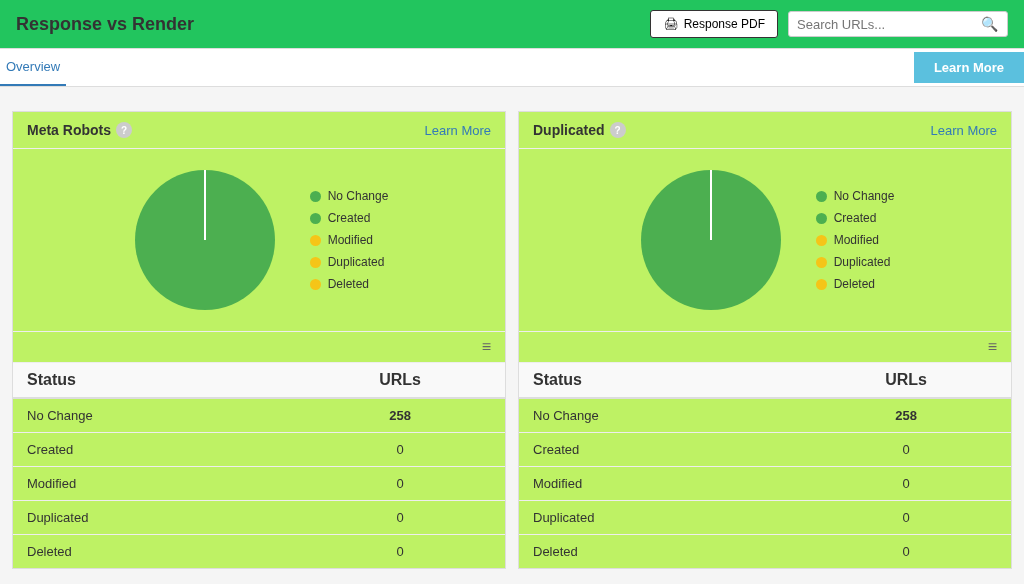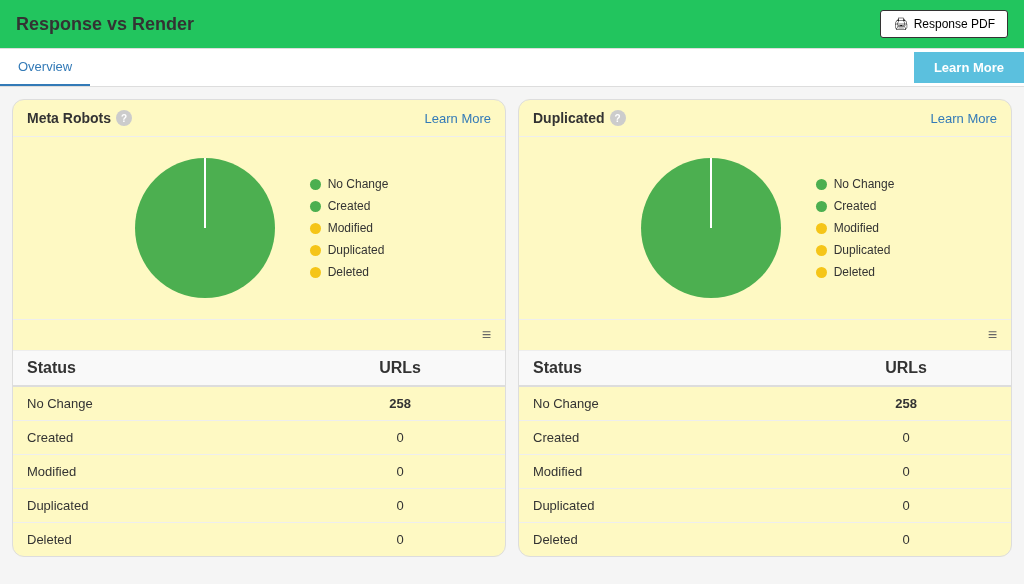--- a/index.html
+++ b/index.html
@@ -22,35 +22,35 @@
     .search-box input {
       border: none; outline: none; font-size: 13px; width: 100%; background: transparent;
     }
     .search-icon { color: #999; font-size: 14px; }
 
     .tab-bar {
       display: flex; align-items: center; justify-content: space-between;
       background: #fff; border-bottom: 1px solid #ddd; padding: 0 0 0 0;
     }
     .tab {
-      padding: 10px 18px; cursor: pointer; font-size: 13px;
+      padding: 10px 6px; cursor: pointer; font-size: 13px;
       border-bottom: 2px solid transparent; color: #555;
     }
     .tab.active { border-bottom: 2px solid #337ab7; color: #337ab7; }
     .learn-more-btn {
       background: #5bc0de; color: #fff; border: none; padding: 8px 20px;
       font-size: 13px; cursor: pointer; font-weight: bold;
     }
 
     .main-content {
       display: flex; gap: 12px; padding: 12px; background: #f5f5f5;
     }
 
     .panel {
-      flex: 1; background: #fef9c3; border: 1px solid #ddd; border-radius: 12px; overflow: hidden;
+      flex: 1; background: #bef264; border: 1px solid #ddd; border-radius: 0; overflow: hidden; margin-top: 12px;
     }
 
     .panel-header {
       display: flex; align-items: center; justify-content: space-between;
       padding: 10px 14px; border-bottom: 1px solid #eee;
     }
     .panel-title { font-size: 14px; font-weight: bold; color: #333; display: flex; align-items: center; gap: 5px; }
     .help-icon {
       display: inline-flex; align-items: center; justify-content: center;
       width: 16px; height: 16px; border-radius: 50%; background: #ccc;
@@ -88,20 +88,24 @@
 </head>
 <body>
 
 <div class="top-bar">
   <span class="page-title">Response vs Render</span>
   <div class="top-bar-right">
     <button class="printable-btn">
       <span>🖨</span>
       <span>Response PDF</span>
     </button>
+    <div class="search-box">
+      <input type="text" placeholder="Search URLs..." style="">
+      <span class="search-icon">🔍</span>
+    </div>
   </div>
 </div>
 
 <div class="tab-bar">
   <div style="display:flex;">
     <div class="tab active">Overview</div>
   </div>
   <button class="learn-more-btn">Learn More</button>
 </div>
 

